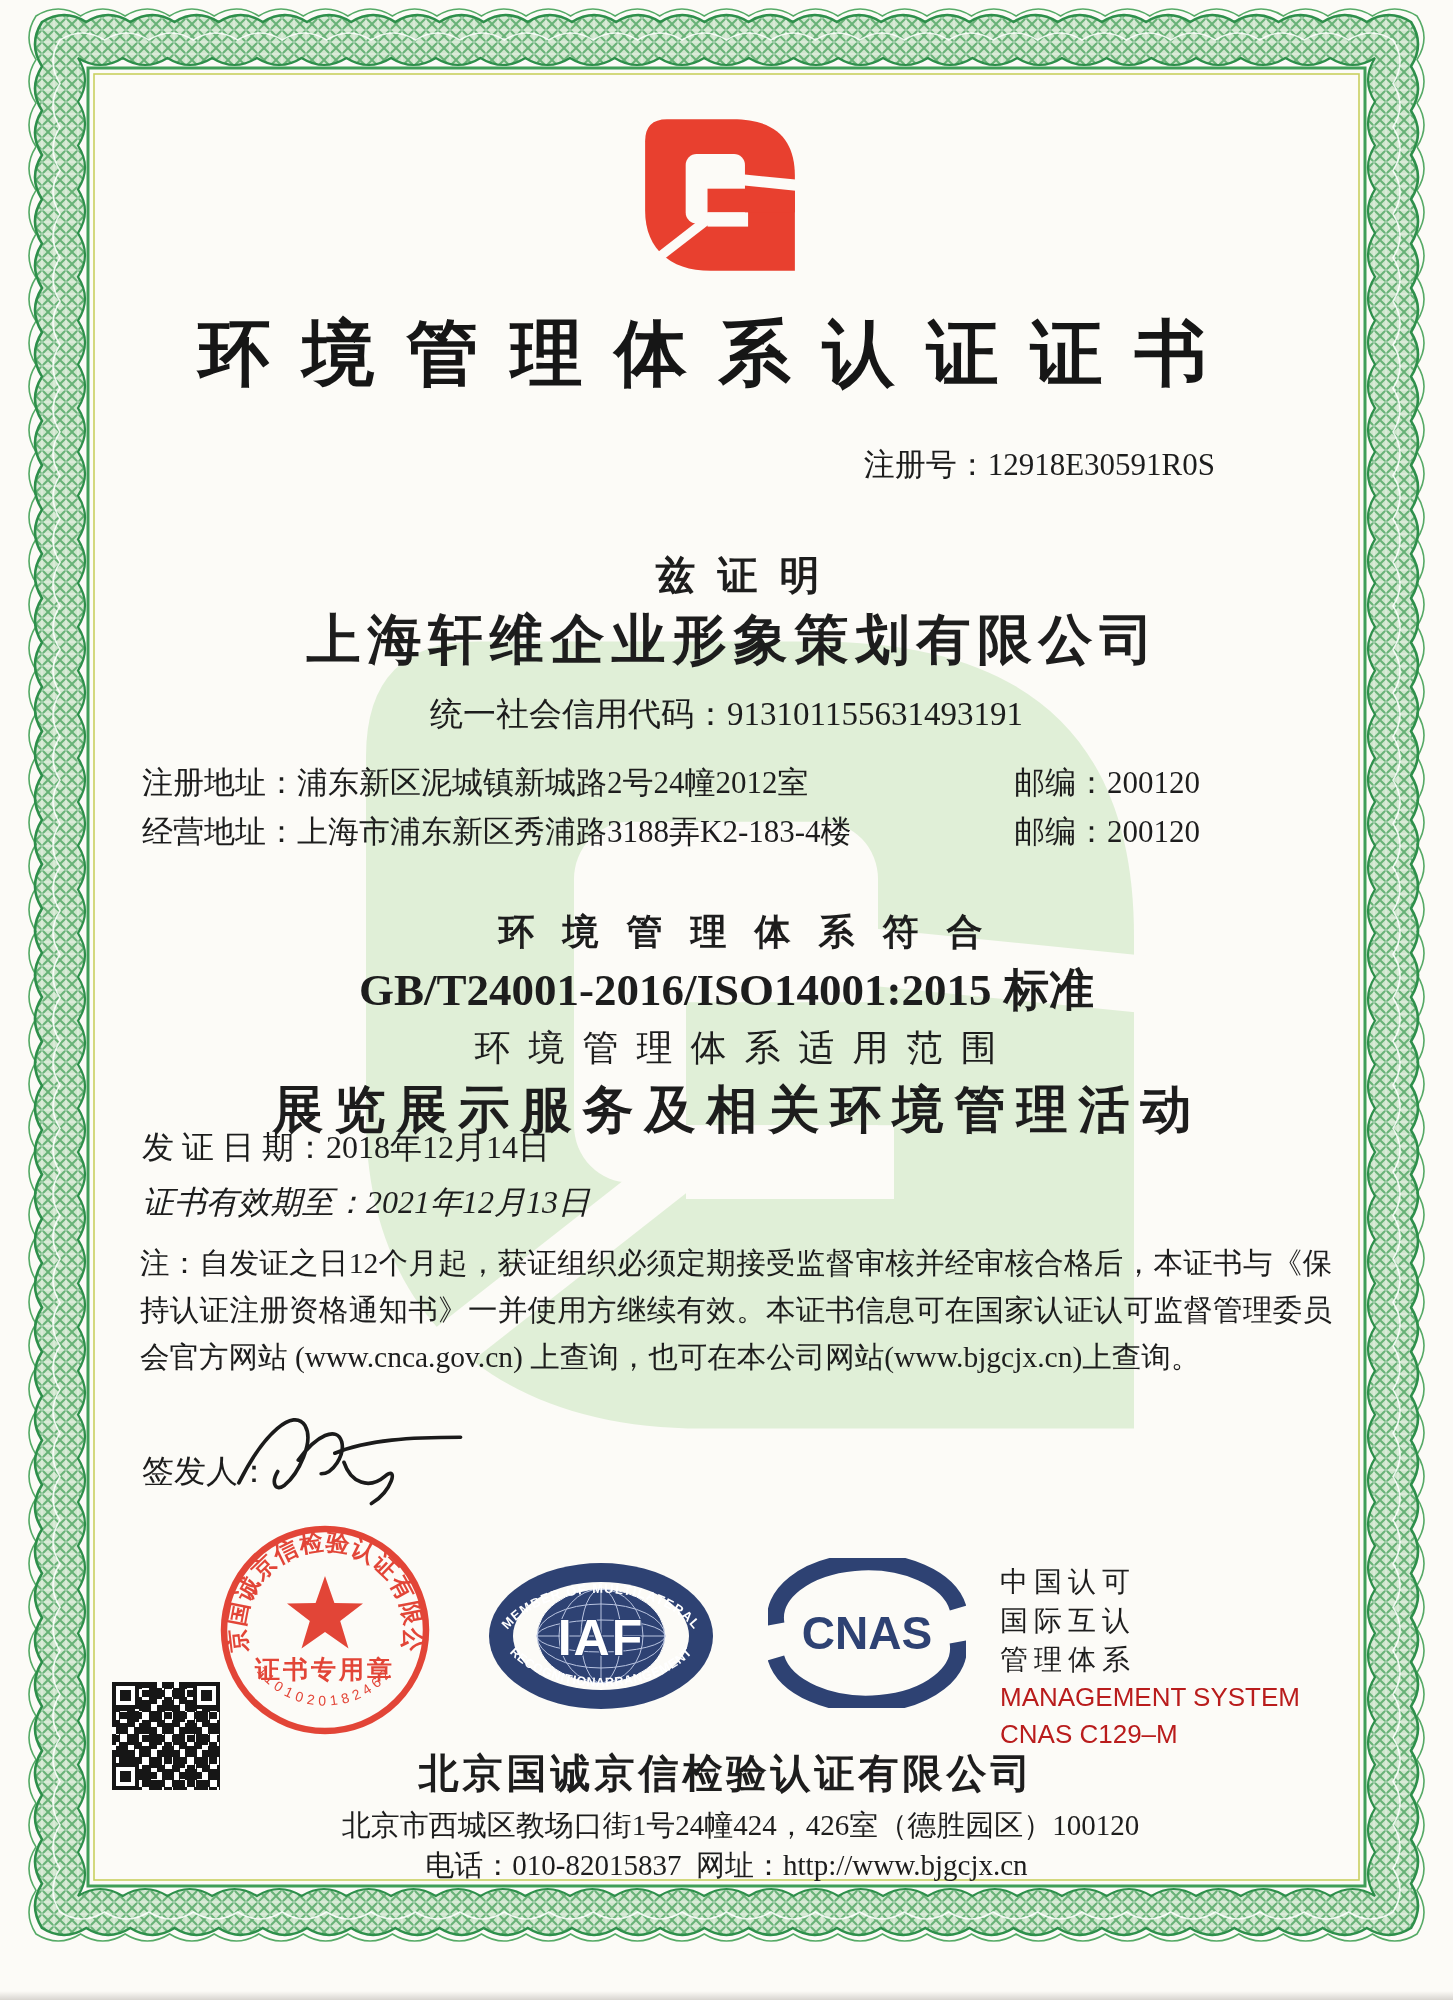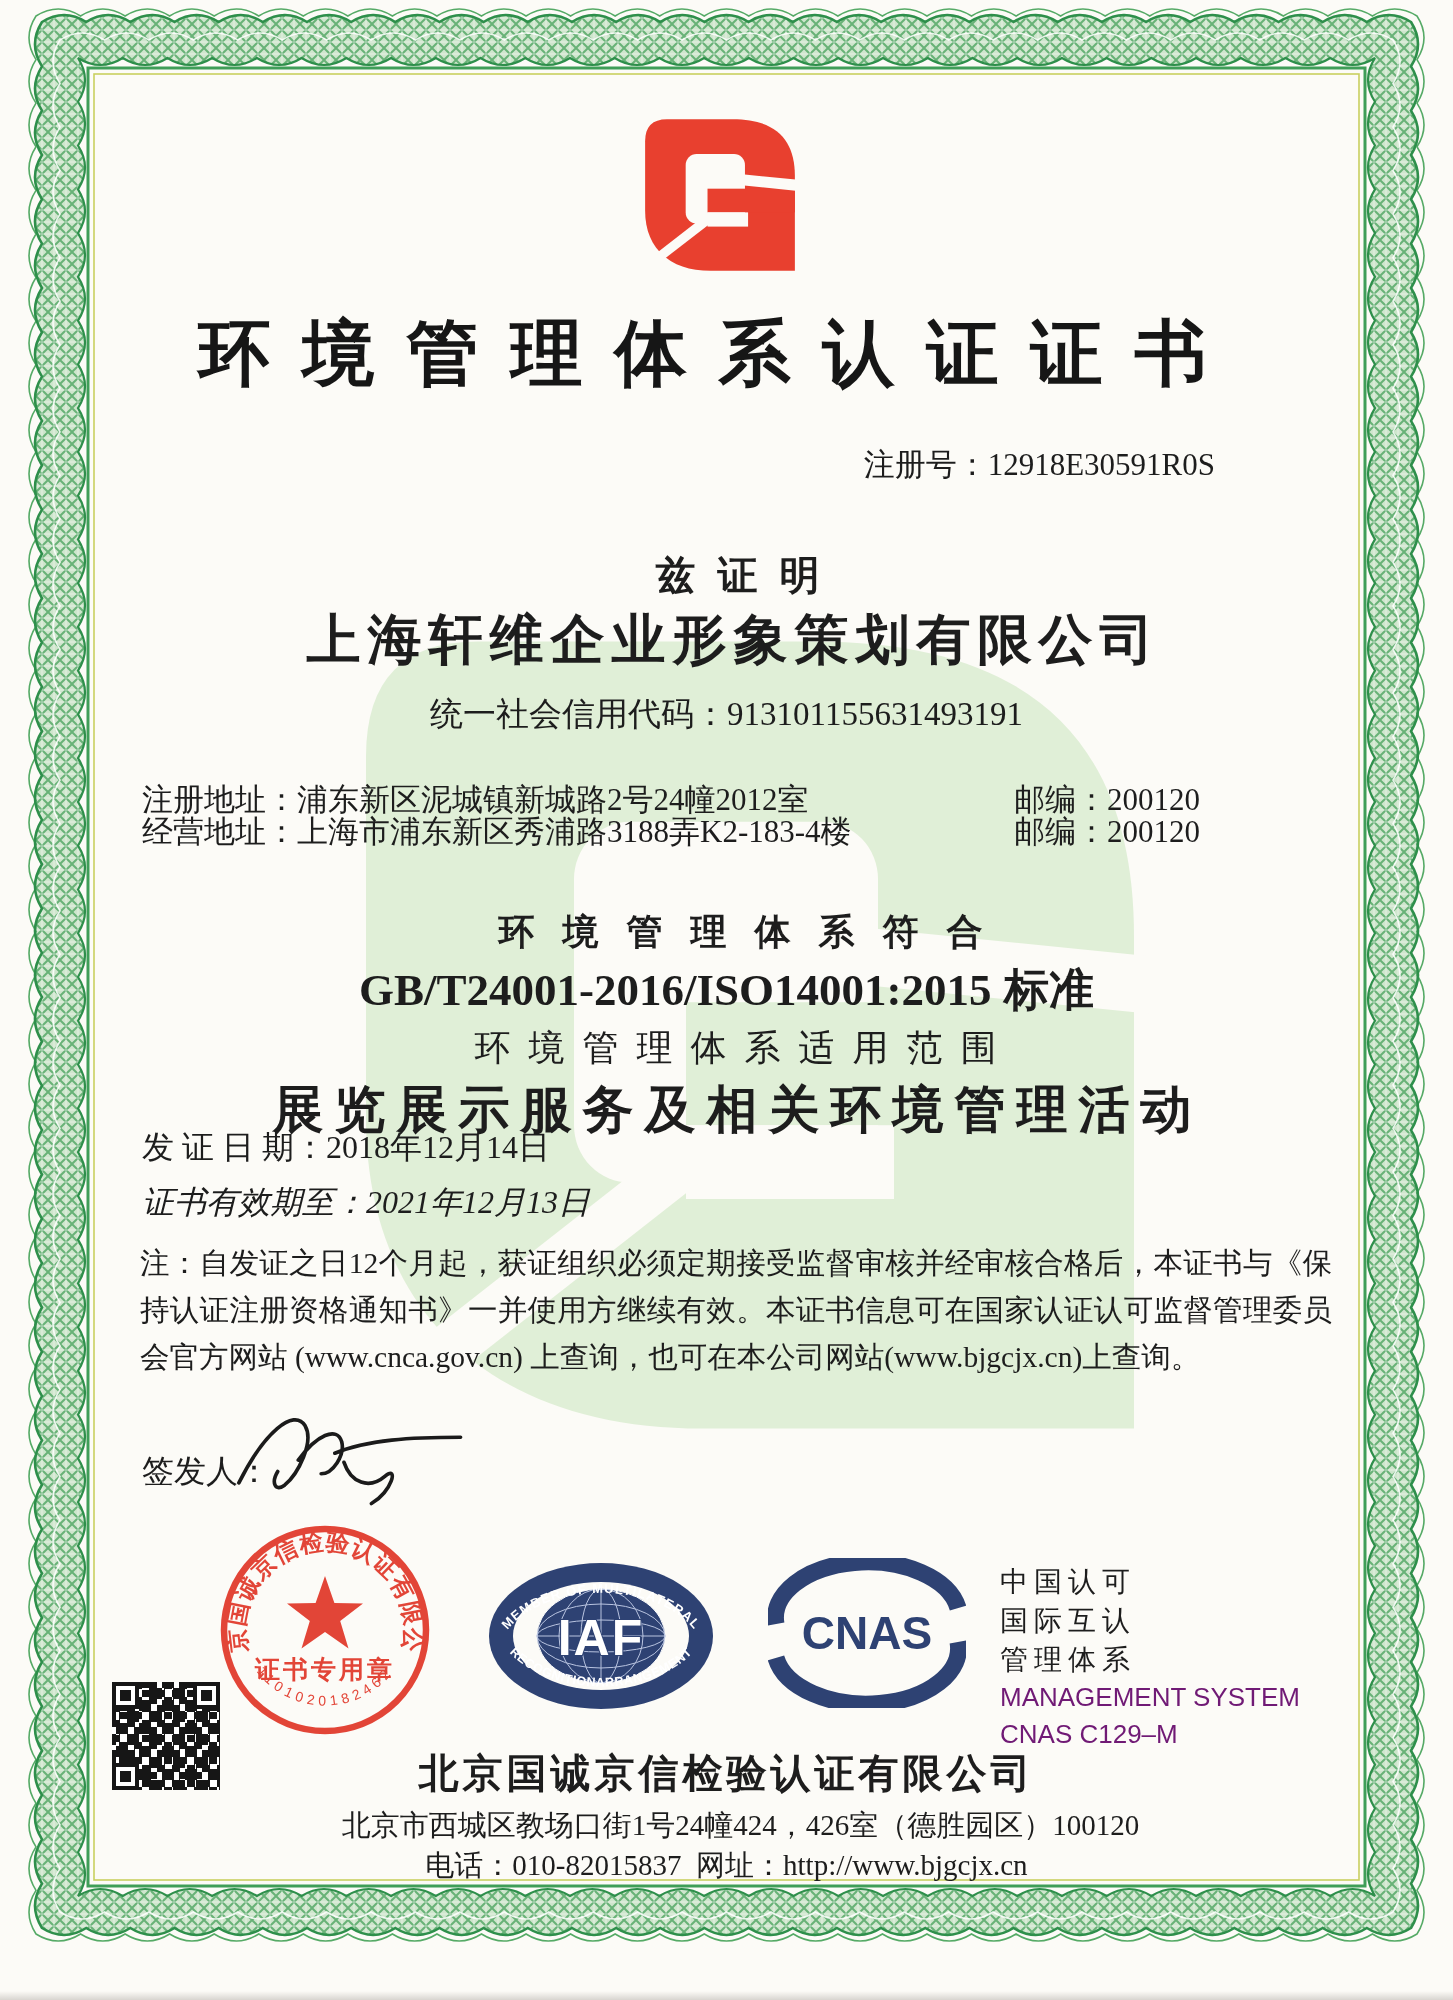--- a/index.html
+++ b/index.html
@@ -11,34 +11,34 @@
   .abs{position:absolute;}
   .center{left:0;width:1453px;text-align:center;}
   .hei{font-family:"Liberation Sans","DejaVu Sans",sans-serif;}
   .title{top:306px;left:-40px;font-size:72px;font-weight:700;letter-spacing:32px;padding-left:32px;color:#161616;}
   .regline{top:444px;right:238px;font-size:31px;}
   .certify{top:548px;font-size:40px;font-weight:700;letter-spacing:22px;padding-left:22px;}
   .company{top:604px;font-size:54px;font-weight:700;letter-spacing:7px;padding-left:7px;}
   .codeline{top:692px;font-size:33px;}
   .addr{left:142px;width:1200px;font-size:31px;}
   .addr .postcode{position:absolute;left:872px;top:0;}
-  .addr-row1{top:762px;margin-top:17px;}
+  .addr-row1{top:762px;}
   .addr-row2{top:767px;margin-top:44px;}
   .conform{top:908px;font-size:36px;font-weight:600;letter-spacing:28px;padding-left:28px;}
   .standard{top:960px;font-size:45px;font-weight:700;}
   .scopehead{top:1024px;font-size:36px;font-weight:500;letter-spacing:18px;padding-left:18px;}
   .scope{top:1076px;font-size:51px;font-weight:700;letter-spacing:11px;padding-left:11px;}
   .dateline{left:142px;font-size:32px;text-align:right;}
   .issue{top:1126px;}
   .expiry{top:1181px;font-style:italic;}
   .note{top:1240px;left:140px;width:1192px;font-size:29.5px;line-height:47px;text-align:justify;}
   .signer{top:1450px;left:142px;font-size:32px;}
   .accred{left:1000px;top:1562px;}
   .accred .zh{font-size:28px;line-height:39px;letter-spacing:6px;}
-  .accred .en{font-family:"Liberation Sans","DejaVu Sans",sans-serif;font-size:26px;line-height:37px;color:#701a75;}
+  .accred .en{font-family:"Liberation Sans","DejaVu Sans",sans-serif;font-size:26px;line-height:37px;color:#b91c1c;}
   .issuer-name{top:1746px;font-size:40px;font-weight:700;letter-spacing:4px;}
   .issuer-addr{top:1806px;font-size:29px;margin-left:14px;}
   .issuer-contact{top:1846px;font-size:29px;}
   .qr{
     left:112px;top:1682px;width:108px;height:108px;background-color:#fff;
     background-image:
       conic-gradient(#161616 0 25%, rgba(0,0,0,0) 0 50%, #161616 0 75%, rgba(0,0,0,0) 0),
       conic-gradient(#161616 0 25%, rgba(0,0,0,0) 0 50%, #161616 0 75%, rgba(0,0,0,0) 0);
     background-size:15px 15px,23px 23px;background-position:0 0,4px 6px;
   }

